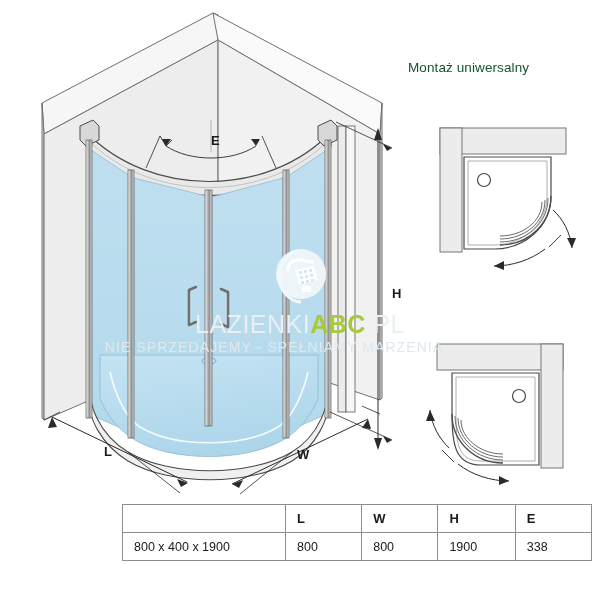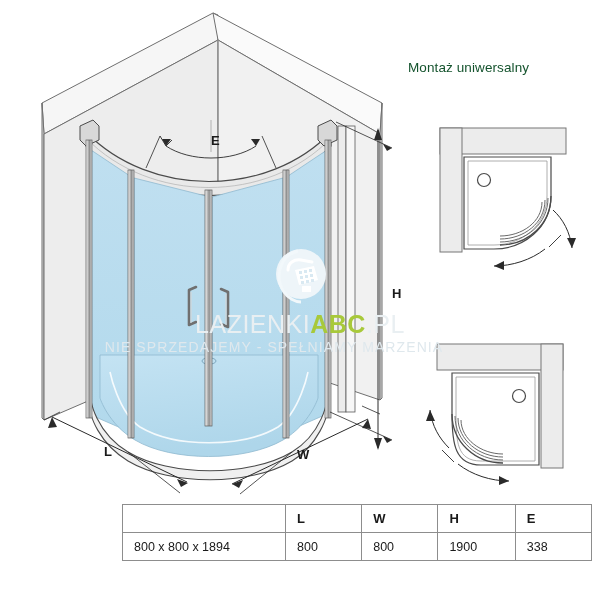--- a/index.html
+++ b/index.html
@@ -323,21 +323,21 @@
       <tr>
         <th class="col-name"></th>
         <th class="col-v">L</th>
         <th class="col-v">W</th>
         <th class="col-v">H</th>
         <th class="col-v">E</th>
       </tr>
     </thead>
     <tbody>
       <tr>
-        <td>800 x 800 x 1894</td>
+        <td>800 x 400 x 1900</td>
         <td>800</td>
         <td>800</td>
         <td>1900</td>
         <td>338</td>
       </tr>
     </tbody>
   </table>
 
 </div>
 

